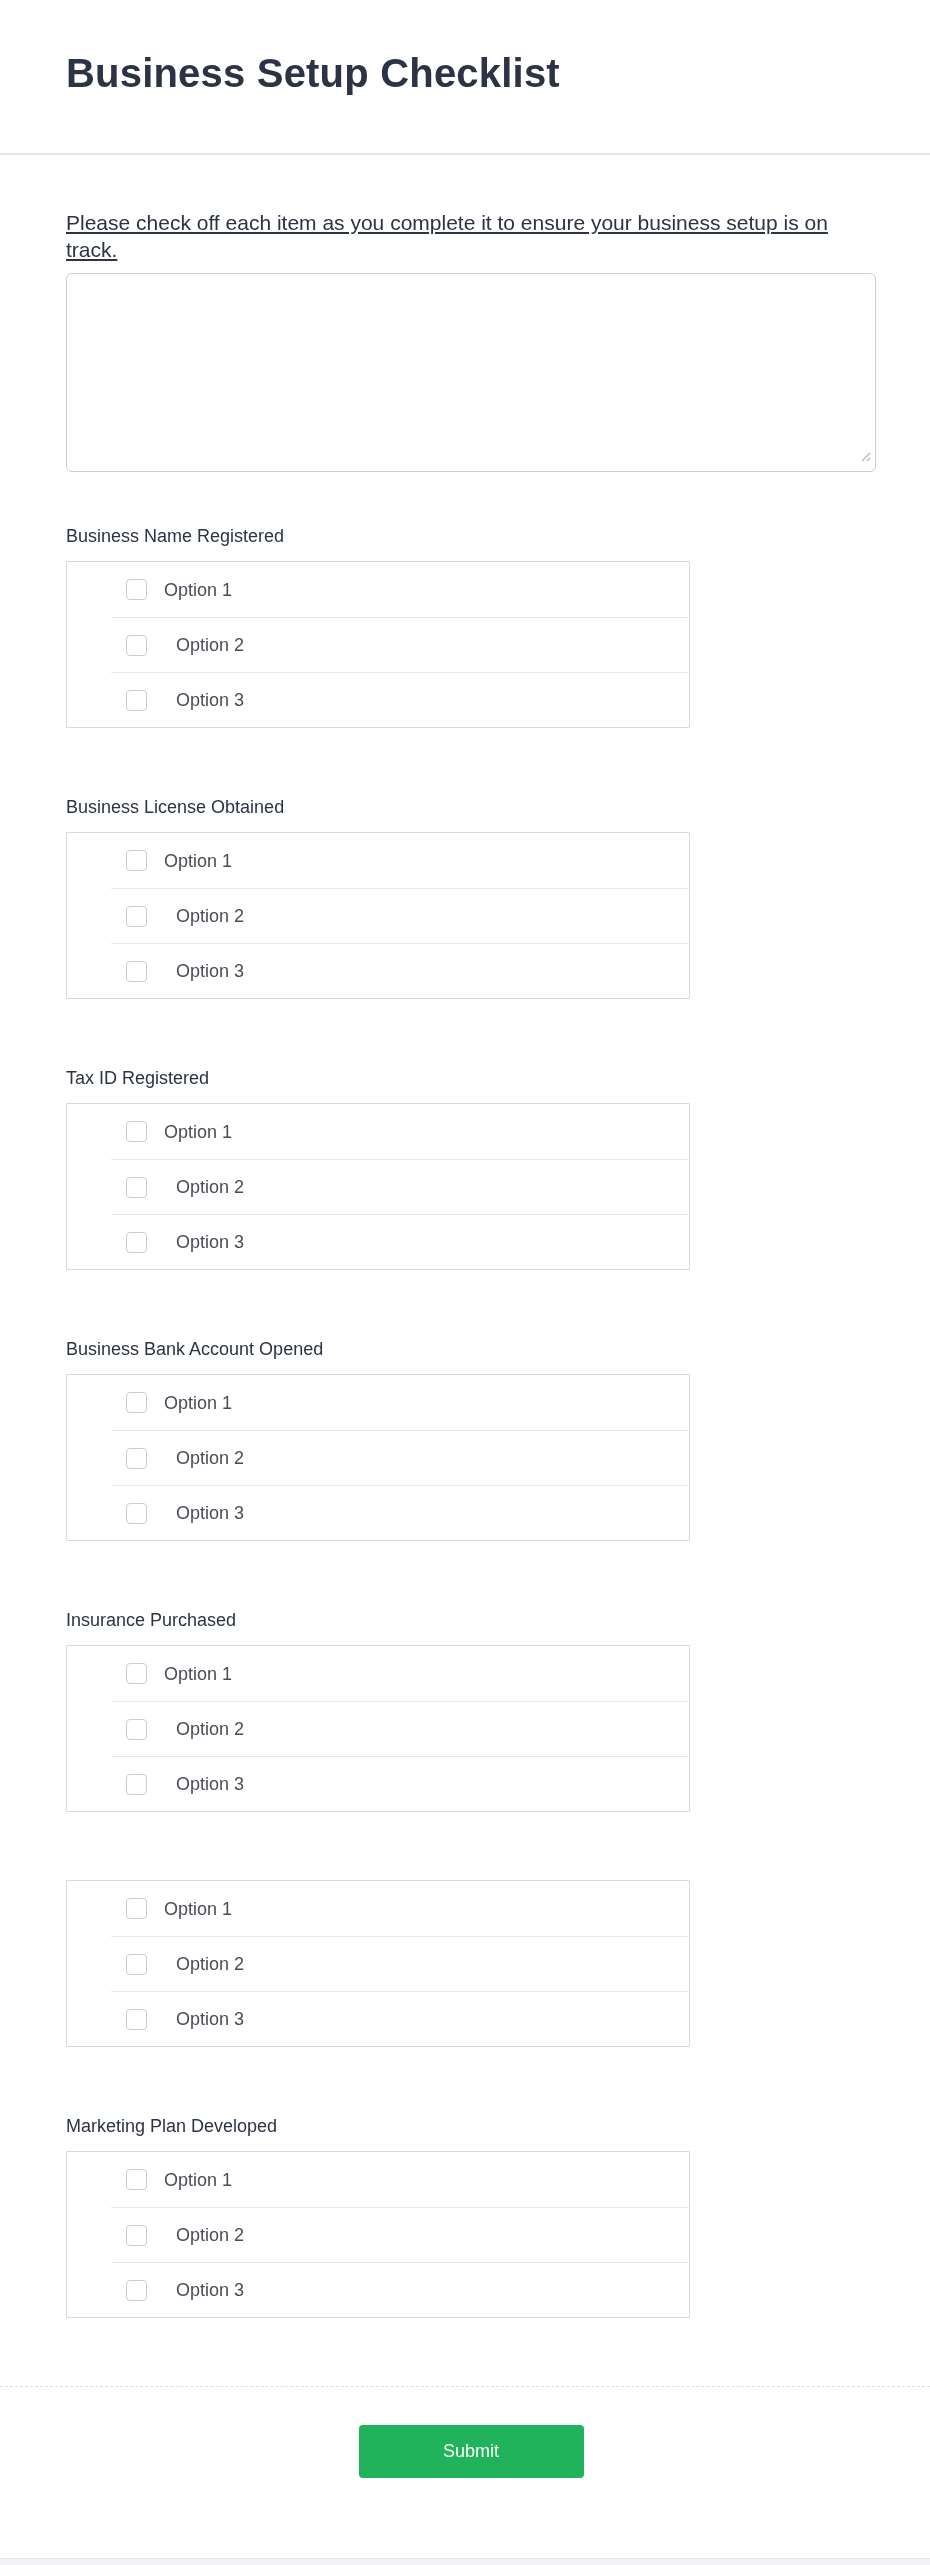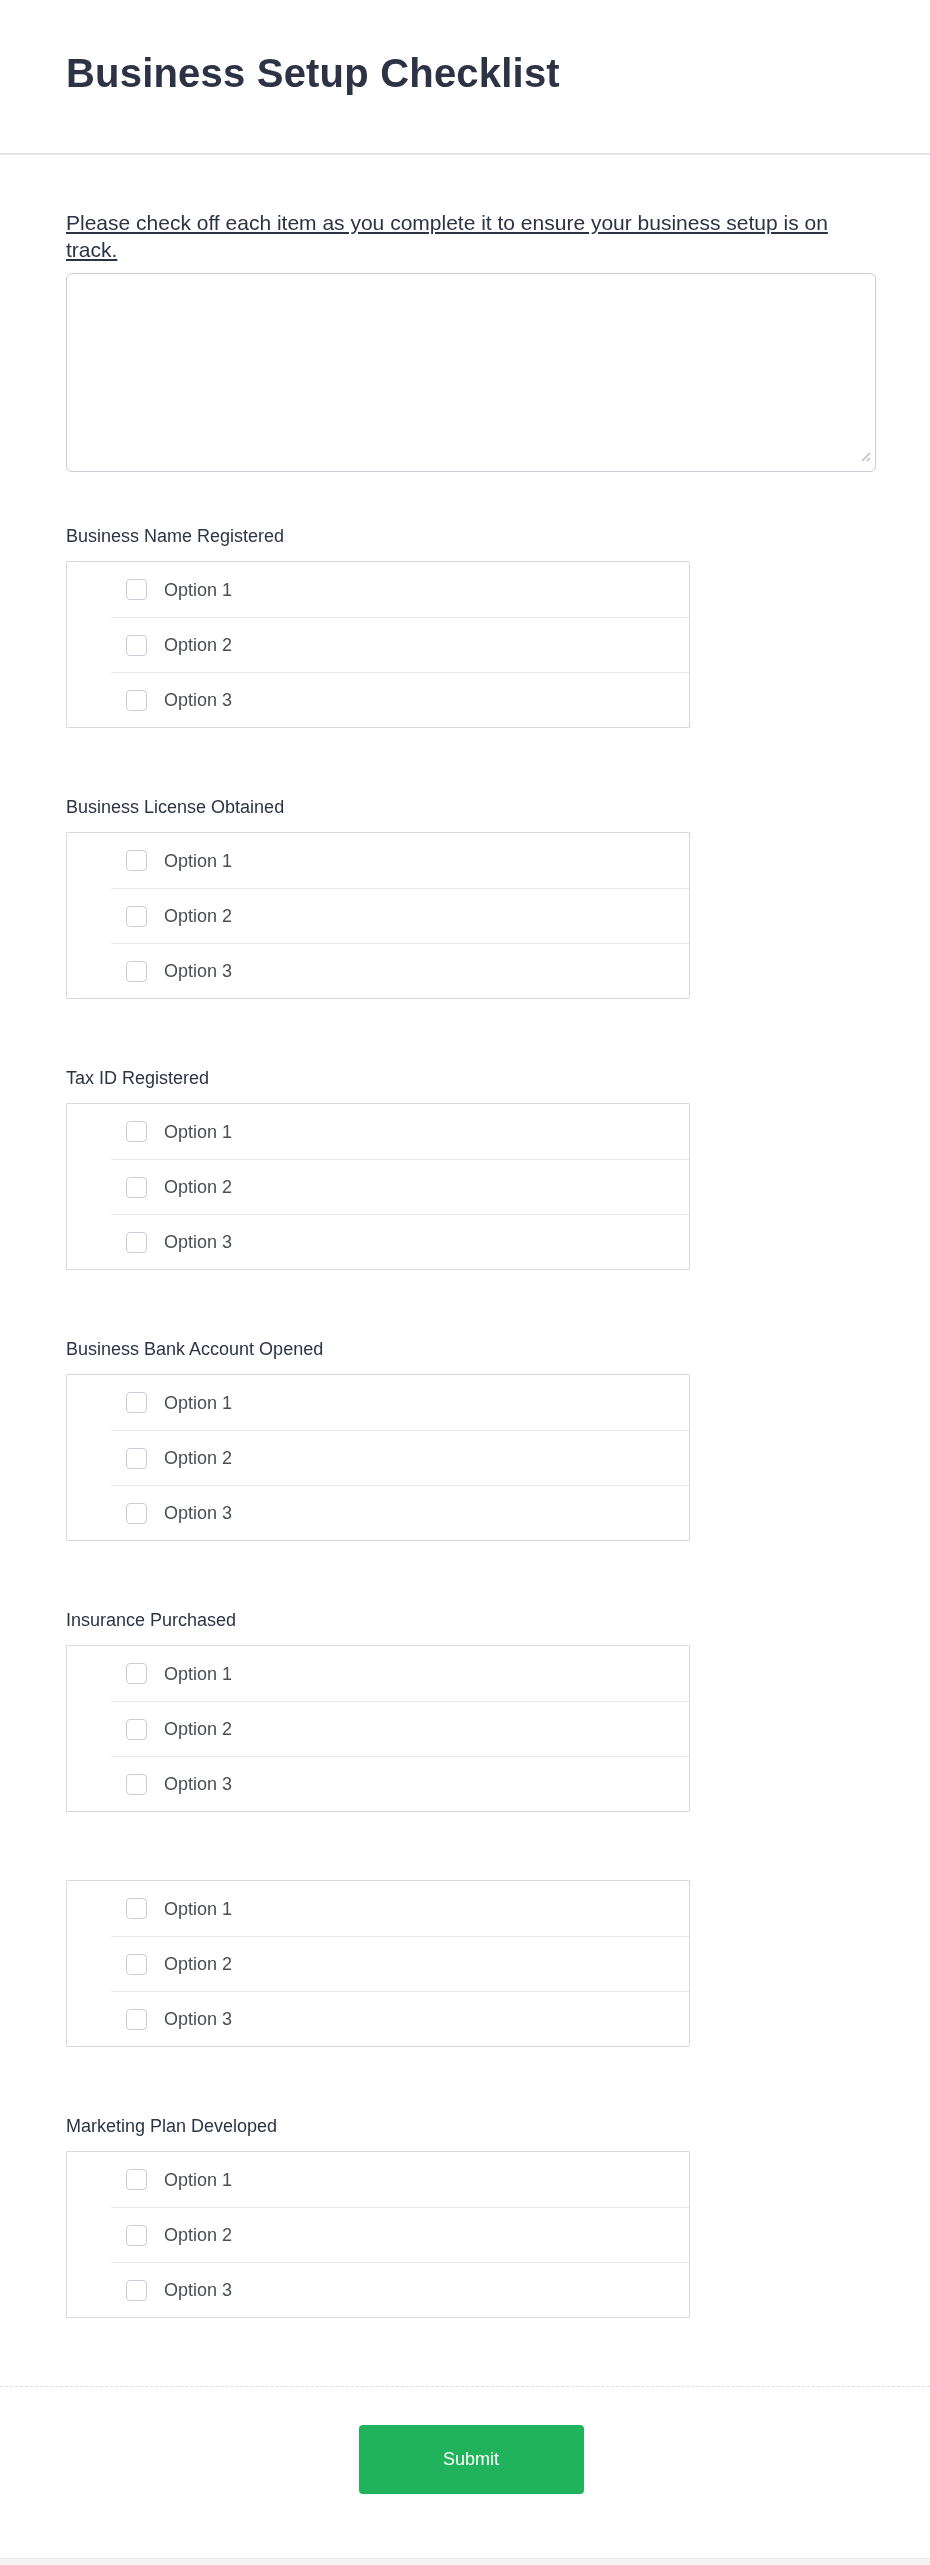--- a/index.html
+++ b/index.html
@@ -73,21 +73,21 @@
     border-radius: 1px;
     padding-left: 44px;
   }
   .option-row {
     display: flex;
     align-items: center;
     height: 55px;
     padding-left: 15px;
     cursor: pointer;
   }
-  .option-row + .option-row { border-top: 1px solid #e7e9ee; }
+  .option-row + .option-row { border-top: 1px solid #e7e9ee; gap: 12px; }
   .checkbox {
     width: 21px;
     height: 21px;
     border: 1.5px solid #c9cdd9;
     border-radius: 4px;
     background: #ffffff;
     flex: 0 0 auto;
   }
   .option-label {
     margin-left: 17px;
@@ -102,21 +102,21 @@
     border-top: 1px dashed #dcdde6;
     width: 930px;
   }
   .submit-row {
     display: flex;
     justify-content: center;
     padding: 38px 54px 46px 66px;
   }
   .submit-button {
     width: 225px;
-    height: 69px;
+    height: 53px;
     border: none;
     border-radius: 4px;
     background: #21b35c;
     color: #ffffff;
     font-family: inherit;
     font-size: 18px;
     font-weight: 500;
     cursor: pointer;
   }
   .bottom-strip {

